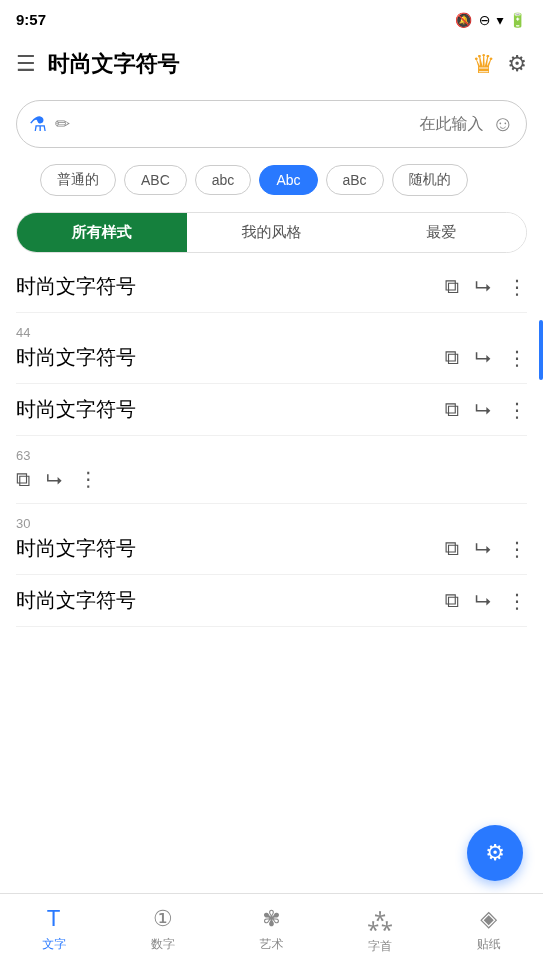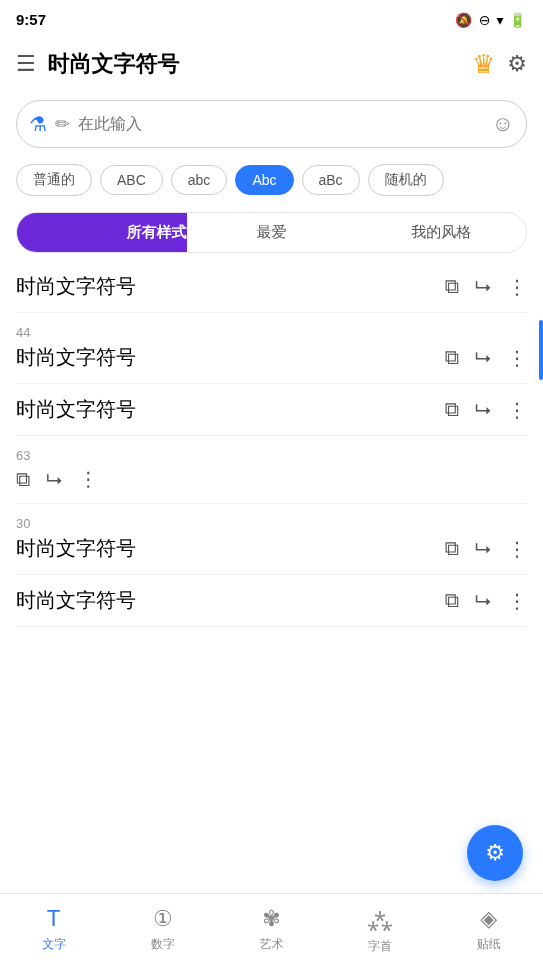--- a/index.html
+++ b/index.html
@@ -85,33 +85,35 @@
       color: #888;
       font-size: 18px;
     }
     .search-input {
       flex: 1;
       border: none;
       outline: none;
       font-size: 16px;
       color: #999;
       background: transparent;
+      text-align: right;
     }
     .search-emoji-icon {
       color: #888;
       font-size: 22px;
     }
 
     
     .filter-chips {
       display: flex;
       align-items: center;
       padding: 8px 16px;
       gap: 8px;
       overflow-x: auto;
+      margin-left: 24px;
     }
     .chip {
       padding: 6px 16px;
       border-radius: 20px;
       border: 1.5px solid #ccc;
       font-size: 14px;
       color: #555;
       cursor: pointer;
       white-space: nowrap;
       background: #fff;
@@ -133,24 +135,23 @@
     .style-tab {
       flex: 1;
       text-align: center;
       padding: 10px 0;
       font-size: 15px;
       color: #555;
       cursor: pointer;
       background: #fff;
     }
     .style-tab.active {
-      background: #6d28d9;
+      background: #15803d;
       color: #fff;
       font-weight: bold;
-      text-align: right;
     }
 
     
     .list-container {
       flex: 1;
       overflow-y: auto;
       padding: 0 16px;
     }
     .list-item {
       padding: 12px 0;
@@ -277,22 +278,22 @@
 <div class="chip">普通的</div>
     <div class="chip">ABC</div>
     <div class="chip">abc</div>
     <div class="chip active">Abc</div>
     <div class="chip">aBc</div>
     <div class="chip">随机的</div>
   </div>
 
 <div class="style-tabs">
 <div class="style-tab active">所有样式</div>
+    <div class="style-tab">我的风格</div>
     <div class="style-tab">最爱</div>
-    <div class="style-tab">我的风格</div>
   </div>
 
 <div class="list-container" style="height: calc(965px - 36px - 56px - 48px - 16px - 52px - 48px - 72px); overflow-y:auto;">
 <div class="list-item">
       <div class="list-item-row">
     <span class="list-item-text">时尚文字符号</span>
     <div class="list-item-actions">
       <span class="action-icon" style="color:#555;">⧉</span>
       <span class="action-icon" style="color:#555;">⮡</span>
       <span class="action-icon" style="color:#555;">⋮</span>

